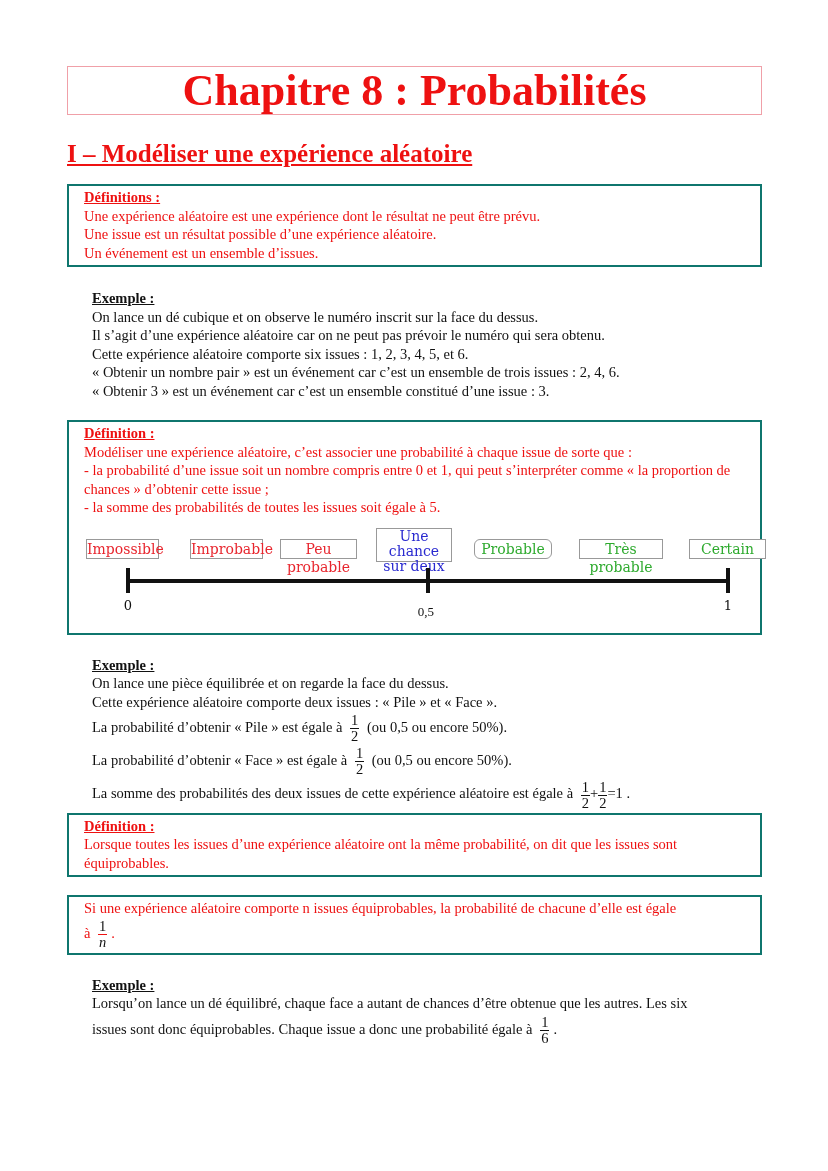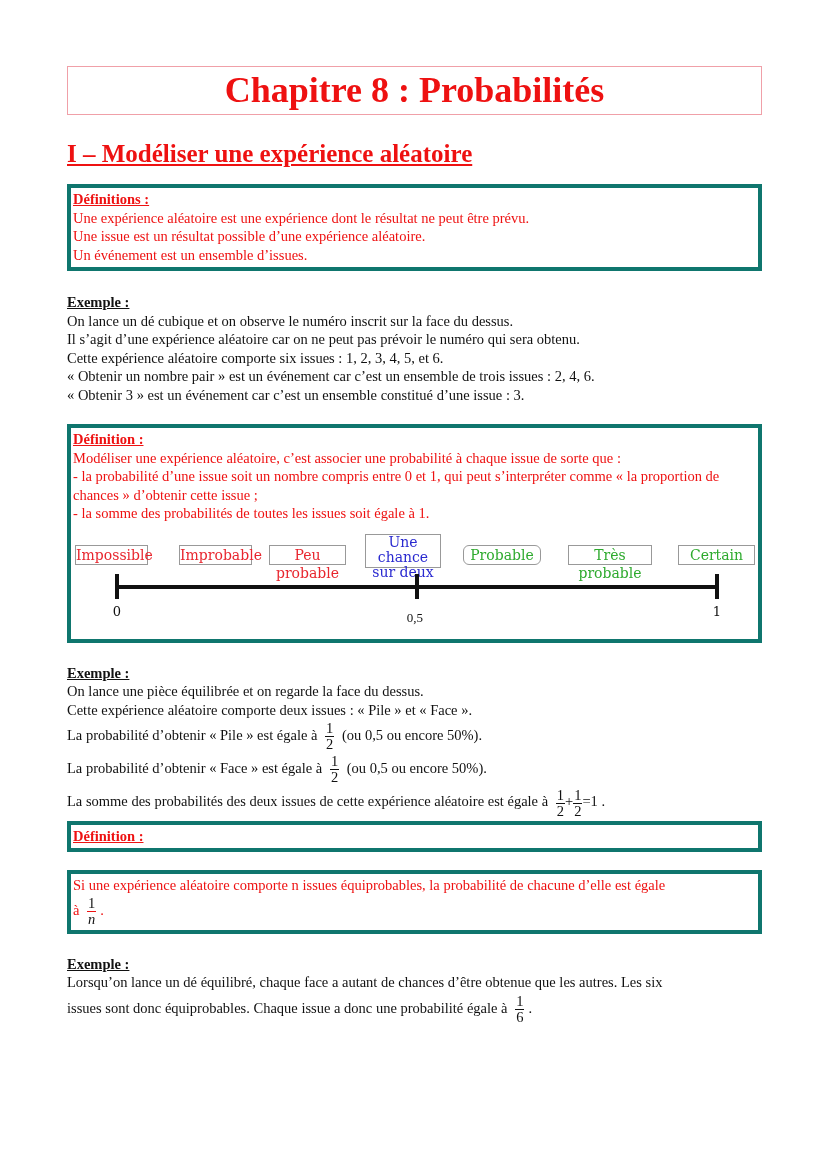--- a/index.html
+++ b/index.html
@@ -3,35 +3,35 @@
 <meta charset="utf-8">
 <style>
   html, body { margin: 0; padding: 0; background: #ffffff; }
   body {
     width: 828px; height: 1171px; position: relative; overflow: hidden;
     font-family: "Liberation Serif", serif; color: #111; font-size: 14.5px;
   }
   .page { position: absolute; left: 67px; top: 66px; width: 695px; }
   .title-box {
     border: 1px solid #f0a0a8; height: 47px; text-align: center;
-    color: #ee1111; font-weight: bold; font-size: 36px; line-height: 47px;
+    color: #ee1111; font-weight: bold; font-size: 44px; line-height: 47px;
   }
   .section-title {
     margin-top: 24px; color: #ee1111; font-weight: bold; font-size: 25px;
     text-decoration: underline; line-height: 30px;
   }
   .red-box {
-    border: 4px solid #0f766e; color: #ee1111; padding: 2px 2px 3px 2px;
+    border: 2px solid #0f766e; color: #ee1111; padding: 2px 2px 3px 15px;
     line-height: 18.5px; font-size: 14.5px;
   }
   .red-box .heading, .heading-red {
     font-weight: bold; text-decoration: underline; color: #ee1111;
   }
   .heading-black { font-weight: bold; text-decoration: underline; color: #111; }
-  .block { line-height: 18.5px; }
+  .block { line-height: 18.5px; margin-left: 25px; }
   .frac {
     display: inline-block; vertical-align: middle; text-align: center;
     margin: 0 4px; line-height: 15px; font-size: 14.5px;
   }
   .frac .num { display: block; border-bottom: 1px solid #111; padding: 0 1px; }
   .frac .den { display: block; }
   .frac.red .num { border-bottom-color: #ee1111; }
   .frac .den.italic { font-style: italic; }
   .line-frac { line-height: 32px; }
   .scale { position: relative; height: 106px; margin-top: 10px; }
@@ -72,21 +72,21 @@
     <div>Il s’agit d’une expérience aléatoire car on ne peut pas prévoir le numéro qui sera obtenu.</div>
     <div>Cette expérience aléatoire comporte six issues : 1, 2, 3, 4, 5, et 6.</div>
     <div>« Obtenir un nombre pair » est un événement car c’est un ensemble de trois issues : 2, 4, 6.</div>
     <div>« Obtenir 3 » est un événement car c’est un ensemble constitué d’une issue : 3.</div>
   </div>
 
   <div class="red-box" style="margin-top:20px; padding-bottom:0;">
     <div class="heading">Définition :</div>
     <div>Modéliser une expérience aléatoire, c’est associer une probabilité à chaque issue de sorte que :</div>
     <div>- la probabilité d’une issue soit un nombre compris entre 0 et 1, qui peut s’interpréter comme « la proportion de chances » d’obtenir cette issue ;</div>
-    <div>- la somme des probabilités de toutes les issues soit égale à 1.</div>
+    <div>- la somme des probabilités de toutes les issues soit égale à 5.</div>
 
     <div class="scale" id="scale">
       <div class="axis-line"></div>
     <div class="scale-label" style="left: 2px; width: 71px; color: rgb(232, 38, 46);">Impossible</div>
         <div class="scale-label" style="left: 106px; width: 71px; color: rgb(232, 38, 46);">Improbable</div>
         <div class="scale-label" style="left: 196px; width: 75px; color: rgb(232, 38, 46);">Peu probable</div>
         <div class="scale-label tall" style="left: 292px; width: 74px; color: rgb(42, 42, 208);">
           <div>Une chance</div>
           <div>sur deux</div>
         </div>
@@ -117,20 +117,21 @@
       <span>(ou 0,5 ou encore 50%).</span>
     </div>
     <div class="line-frac">
       <span>La somme des probabilités des deux issues de cette expérience aléatoire est égale à</span>
       <span class="frac" style="margin-right:0;"><span class="num">1</span><span class="den">2</span></span><span>+</span><span class="frac" style="margin-left:0;margin-right:0;"><span class="num">1</span><span class="den">2</span></span><span>=1 .</span>
     </div>
   </div>
 
   <div class="red-box" style="margin-top:2px;">
     <div class="heading">Définition :</div>
+    <div>Lorsque toutes les issues d’une expérience aléatoire ont la même probabilité, on dit que les issues sont équiprobables.</div>
   </div>
 
   <div class="red-box" style="margin-top:18px;">
     <div>Si une expérience aléatoire comporte n issues équiprobables, la probabilité de chacune d’elle est égale</div>
     <div style="line-height:30px;">
       <span>à</span>
       <span class="frac red" style="color:#111;"><span class="num">1</span><span class="den italic">n</span></span><span>.</span>
     </div>
   </div>
 

